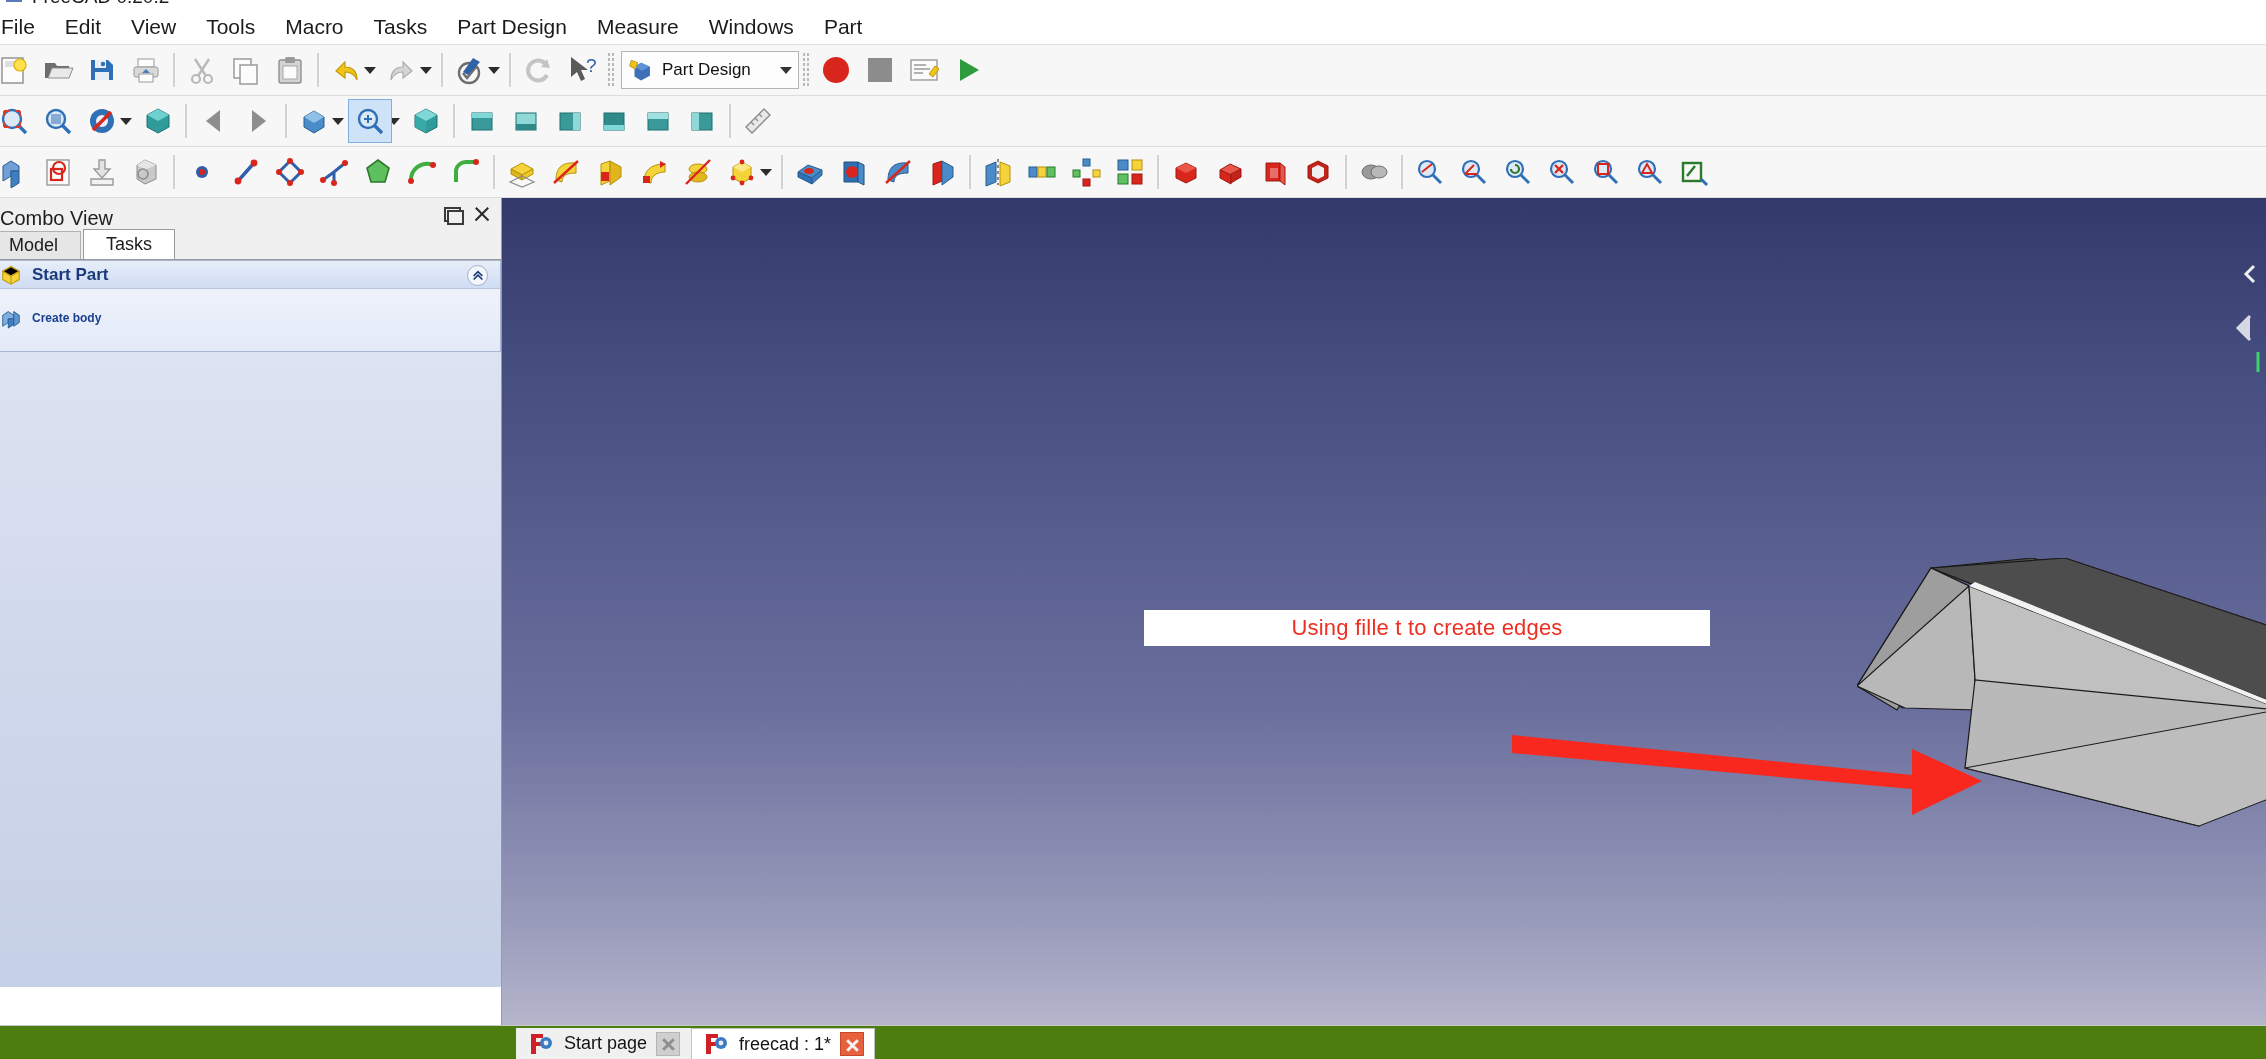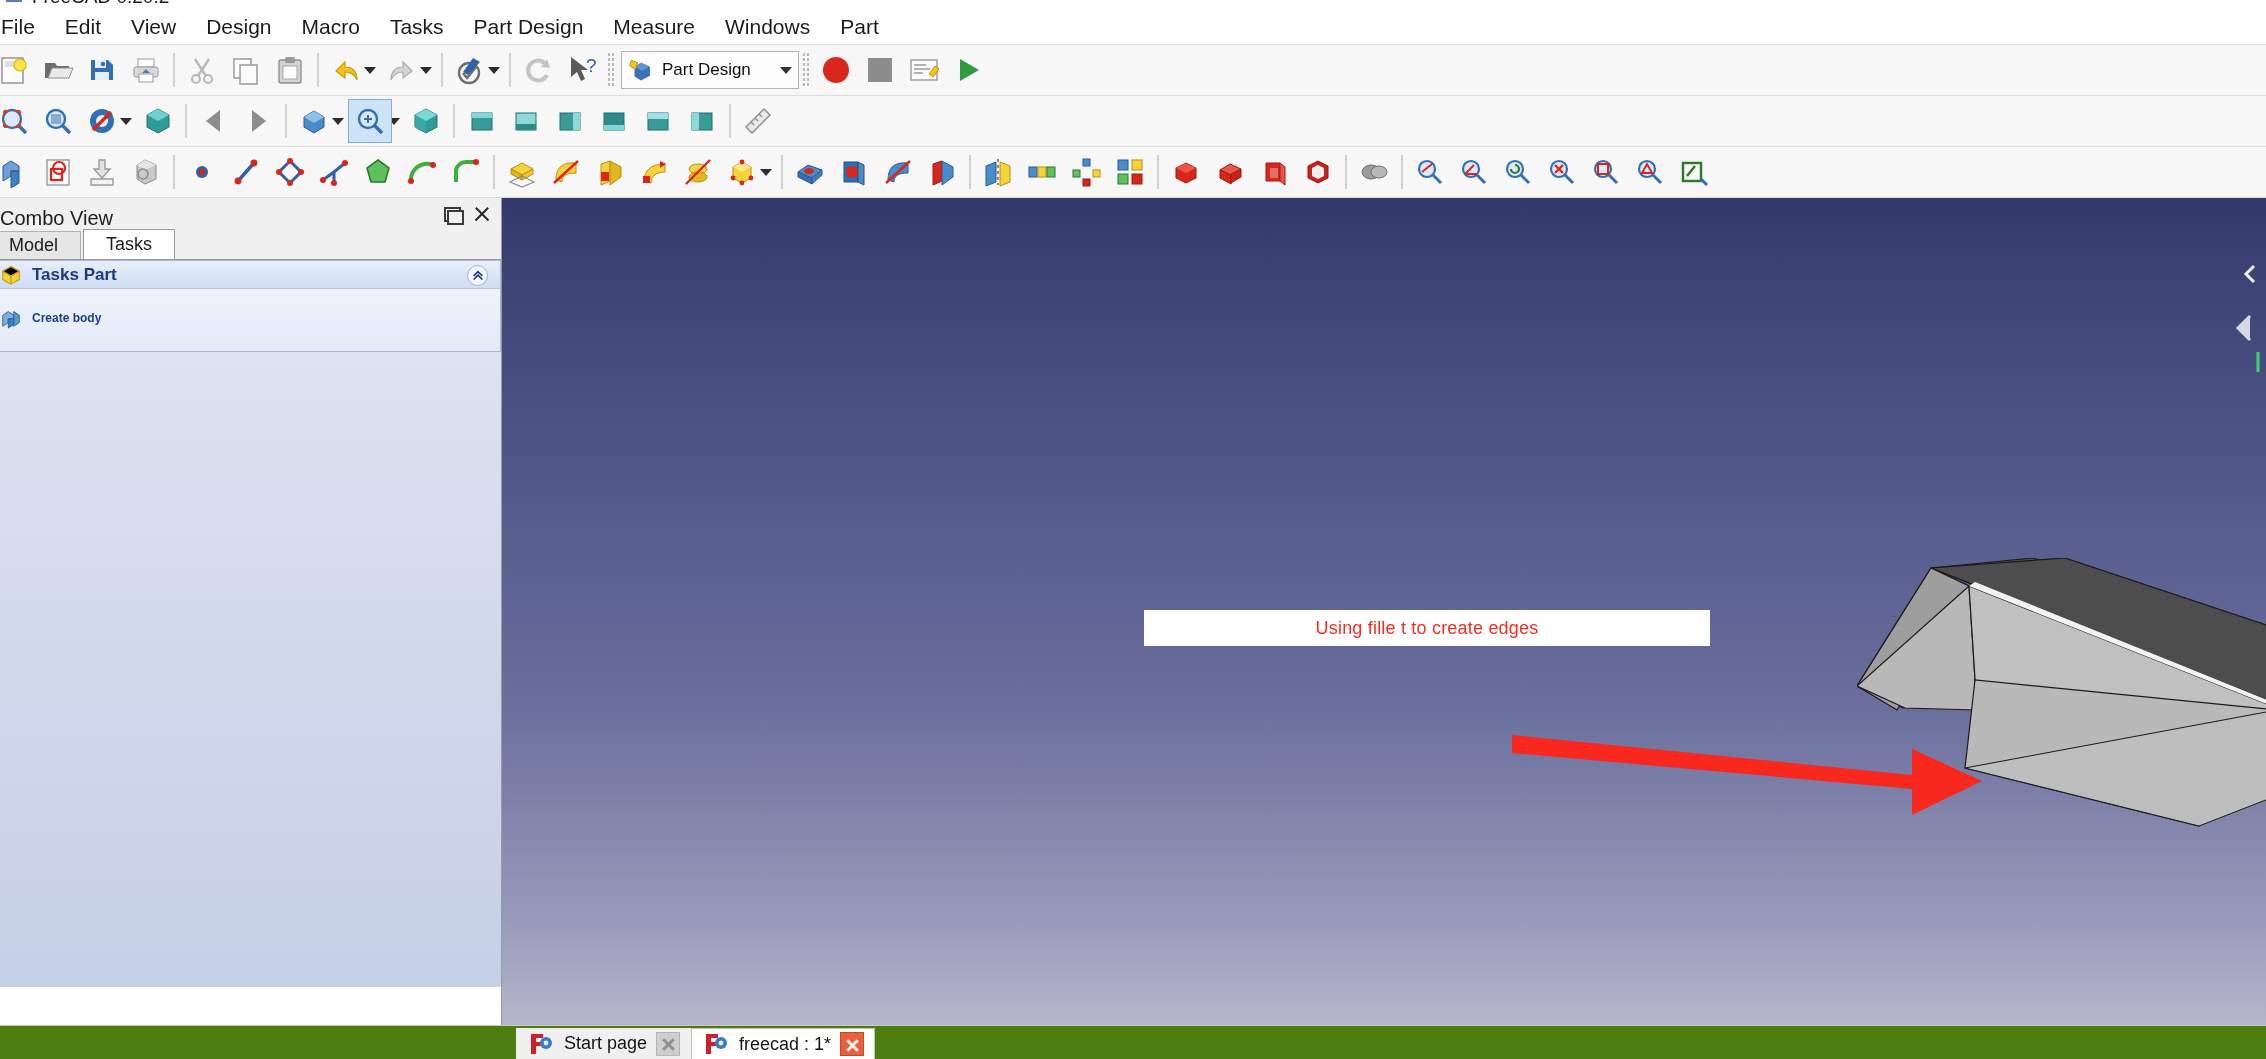--- a/index.html
+++ b/index.html
@@ -108,21 +108,21 @@
   #cv-filler{ flex:1; background:linear-gradient(to bottom,#dce3f2 0%, #cdd6ea 60%, #c6d0e6 100%); }
   
   #view-area{ flex:1; position:relative; background:#424a7c; overflow:hidden; }
   #viewport{
     position:absolute; inset:0;
     background:linear-gradient(to bottom, #333a6b 0%, #474e80 22%, #6a6f9d 62%, #9a9cbb 88%, #b5b5cb 100%);
   }
   #annotation{
     position:absolute; left:642px; top:412px; width:566px; height:36px;
     background:#ffffff; display:flex; align-items:center; justify-content:center;
-    color:#ee2f21; font-size:18px; letter-spacing:.2px; white-space:nowrap;
+    color:#ee2f21; font-size:22px; letter-spacing:.2px; white-space:nowrap;
   }
   #arrow-svg{ position:absolute; left:1010px; top:525px; }
   #solid-svg{ position:absolute; left:1355px; top:360px; }
   .view-nav-right{ position:absolute; right:4px; top:58px; }
   
   #doctabs{
     height:34px; background:#4d7c0f; display:flex; align-items:flex-end;
     padding-left:516px; border-top:1px solid #c8c8c8;
   }
   #doctabs-inner{ display:flex; align-items:flex-end; }
@@ -149,21 +149,21 @@
   <div class="tb-inner">
     <span class="fc-logo-sm"></span>
     <span>FreeCAD 0.20.2</span>
   </div>
 </div>
 
 <div id="menubar">
   <div class="menu-item">File</div>
   <div class="menu-item">Edit</div>
   <div class="menu-item">View</div>
-  <div class="menu-item">Design</div>
+  <div class="menu-item">Tools</div>
   <div class="menu-item">Macro</div>
   <div class="menu-item">Tasks</div>
   <div class="menu-item">Part Design</div>
   <div class="menu-item">Measure</div>
   <div class="menu-item">Windows</div>
   <div class="menu-item">Part</div>
 </div>
 
 <div class="toolbar-row" id="toolbar1">
   <div class="tbtn" style="margin-left:-8px">
@@ -684,21 +684,21 @@
     </div>
     <div id="cv-body">
       <div class="task-group">
         <div class="task-header">
           <svg width="22" height="22" viewBox="0 0 24 24">
             <path d="M3 8 l9 -5 l9 5 v9 l-9 5 l-9 -5z" fill="#f5d33a" stroke="#c49c10" stroke-width="1.2"></path>
             <path d="M3 8 l9 -5 l9 5 l-9 5z" fill="#fbe徒a" stroke="#c49c10" stroke-width="1.2"></path>
             <path d="M3 8 l9 5 l9 -5" fill="none" stroke="#c49c10" stroke-width="1.2"></path>
             <path d="M12 13 v9" stroke="#c49c10" stroke-width="1.2"></path>
           </svg>
-          <span class="th-label">Tasks Part</span>
+          <span class="th-label">Start Part</span>
           <span class="collapse-btn">
             <svg width="14" height="14" viewBox="0 0 16 16">
                 <path d="M3 8 L8 3 L13 8" fill="none" stroke="#1a3a7a" stroke-width="2"></path>
                 <path d="M3 12 L8 7 L13 12" fill="none" stroke="#1a3a7a" stroke-width="2"></path>
               </svg>
           </span>
         </div>
         <div class="task-body">
           <div class="task-item">
             <svg width="22" height="22" viewBox="0 0 24 24">

